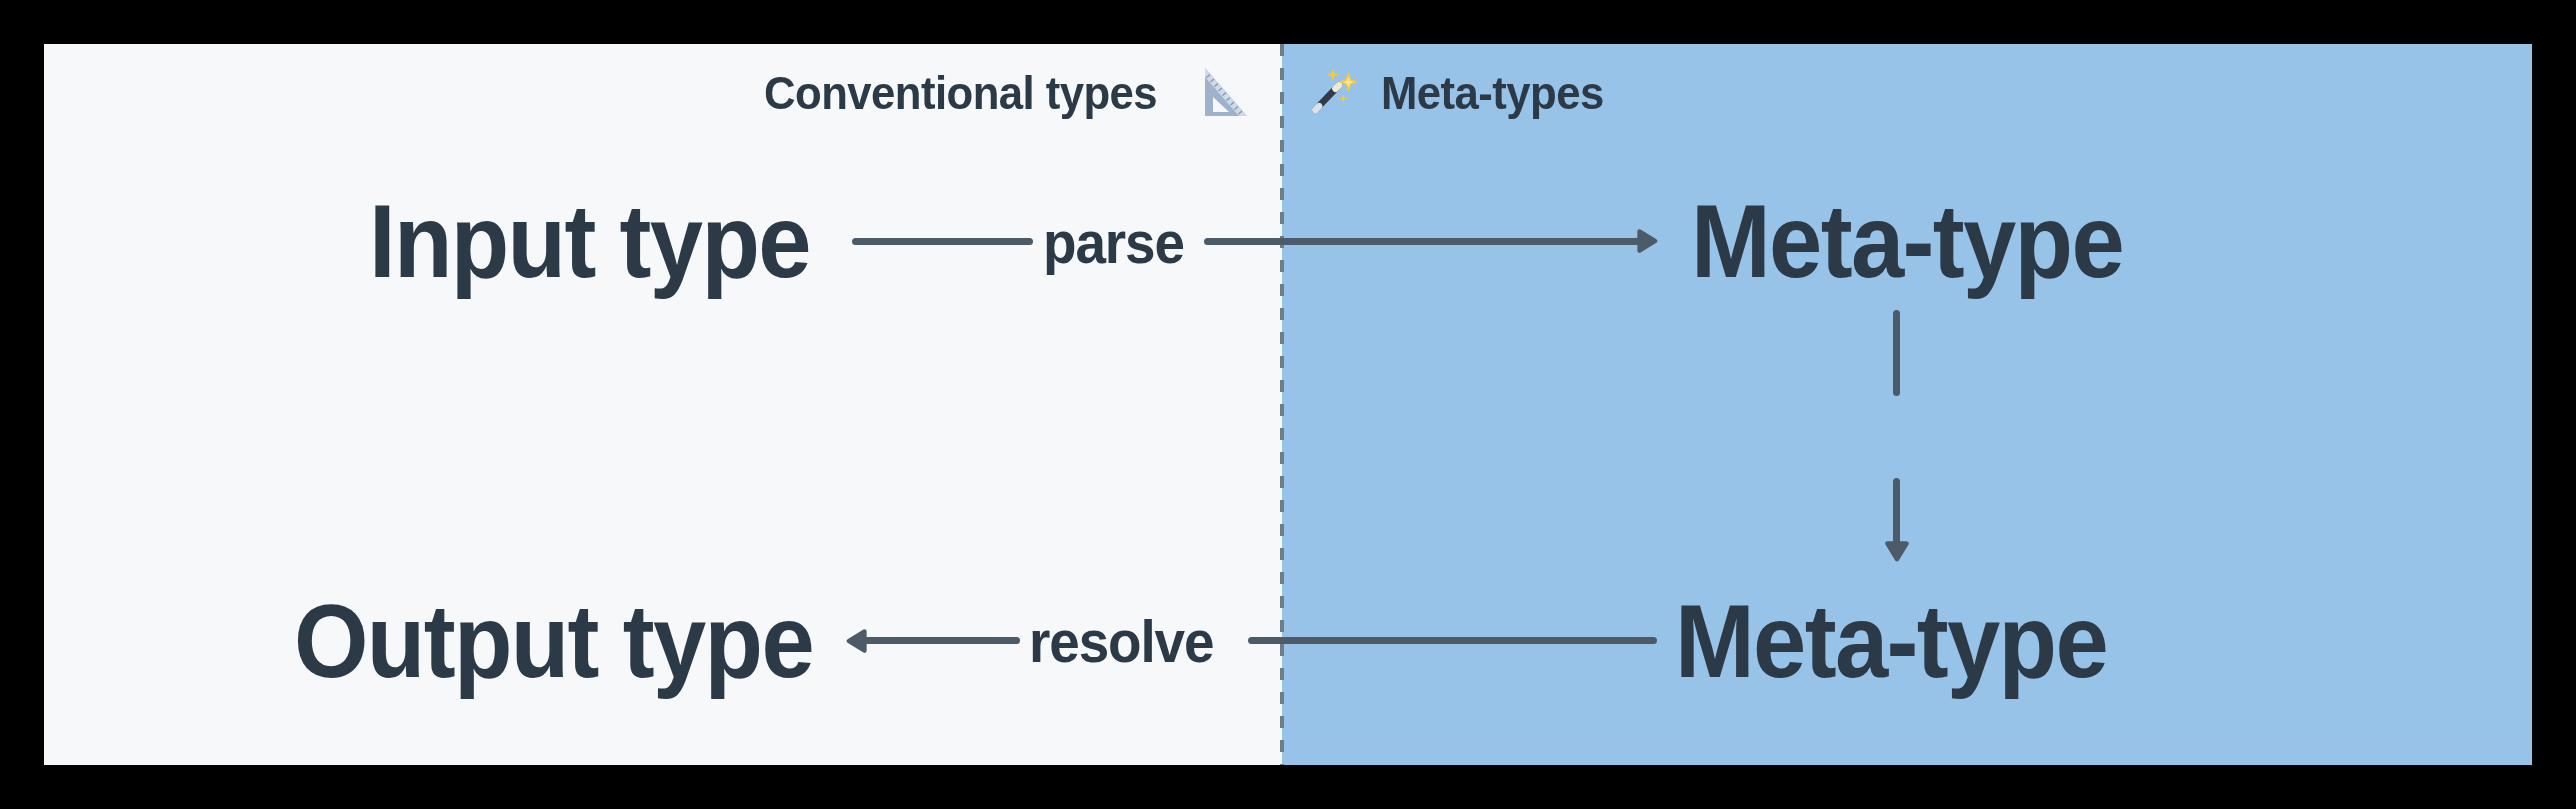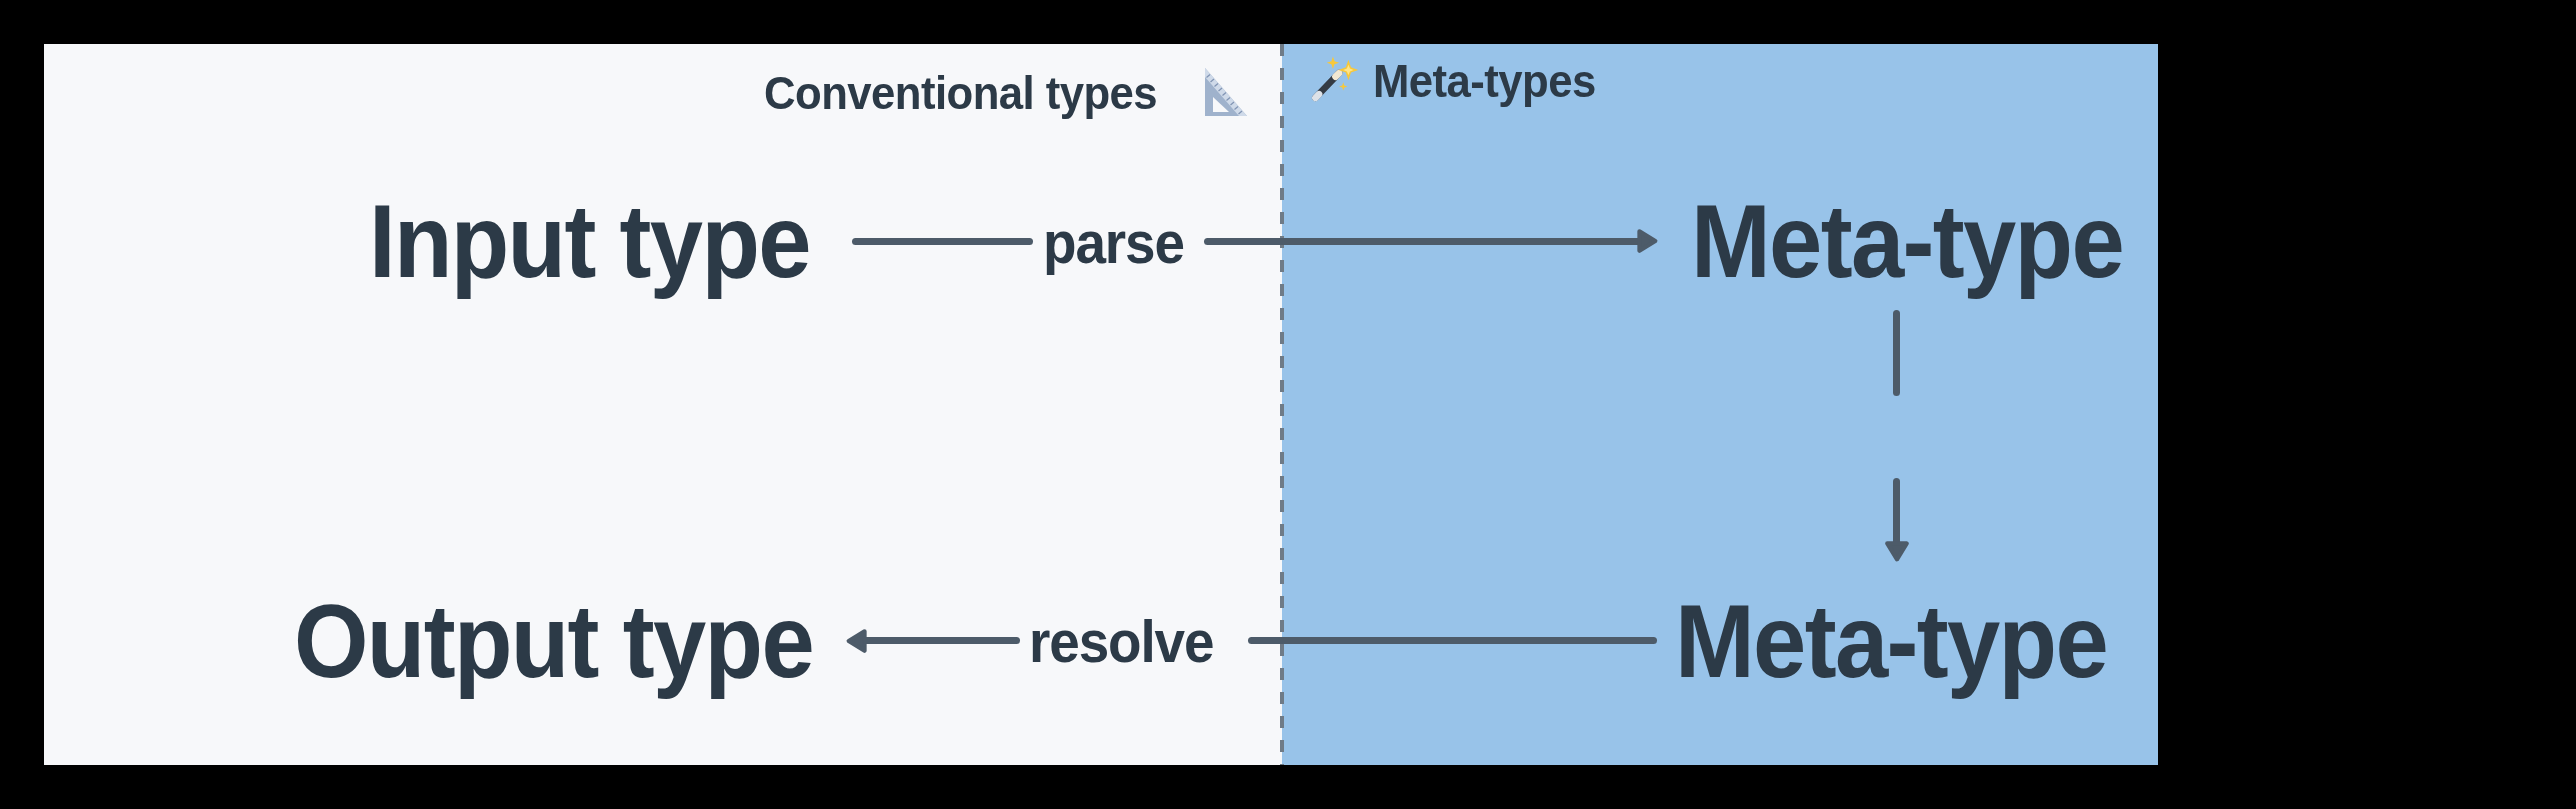--- a/index.html
+++ b/index.html
@@ -7,21 +7,21 @@
     --left-panel-bg:#f7f8fa;
     --right-panel-bg:#98c3e9;
     --text:#2c3a47;
     --arrow:#4d5b69;
     --divider-dash:#6f7b87;
   }
   *{margin:0;padding:0;box-sizing:border-box;}
   html,body{background:#000;}
   .stage{
     position:relative;
-    width:2158px;height:810px;
+    width:2576px;height:810px;
     background:var(--frame);
     font-family:"Liberation Sans","DejaVu Sans",sans-serif;
     overflow:hidden;
   }
   .canvas{
     position:absolute;left:44px;top:44px;
     width:2488px;height:721px;
     overflow:hidden;
   }
   .panel-left{
@@ -56,21 +56,21 @@
   }
   .vline{
     position:absolute;width:7.4px;border-radius:3.7px;
     background:var(--arrow);
   }
   .ah{position:absolute;}
   .flexrow{
     position:absolute;display:flex;align-items:center;
   }
   .title-left{top:48px;right:1284px;transform:translateY(-50%);gap:11px;}
-  .title-right{top:36px;left:1265px;transform:translateY(-50%);gap:12px;}
+  .title-right{top:48px;left:1265px;transform:translateY(-50%);gap:20px;}
   .title-left .txt,.title-right .txt{
     position:static;transform:scaleX(0.93);transform-origin:left center;
   }
   .compute-row{
     left:1853px;top:394px;transform:translate(-50%,-50%);gap:13.5px;
   }
   .compute-row .txt{
     position:static;transform:scaleX(0.93);transform-origin:center center;
   }
   .icon{display:block;}

